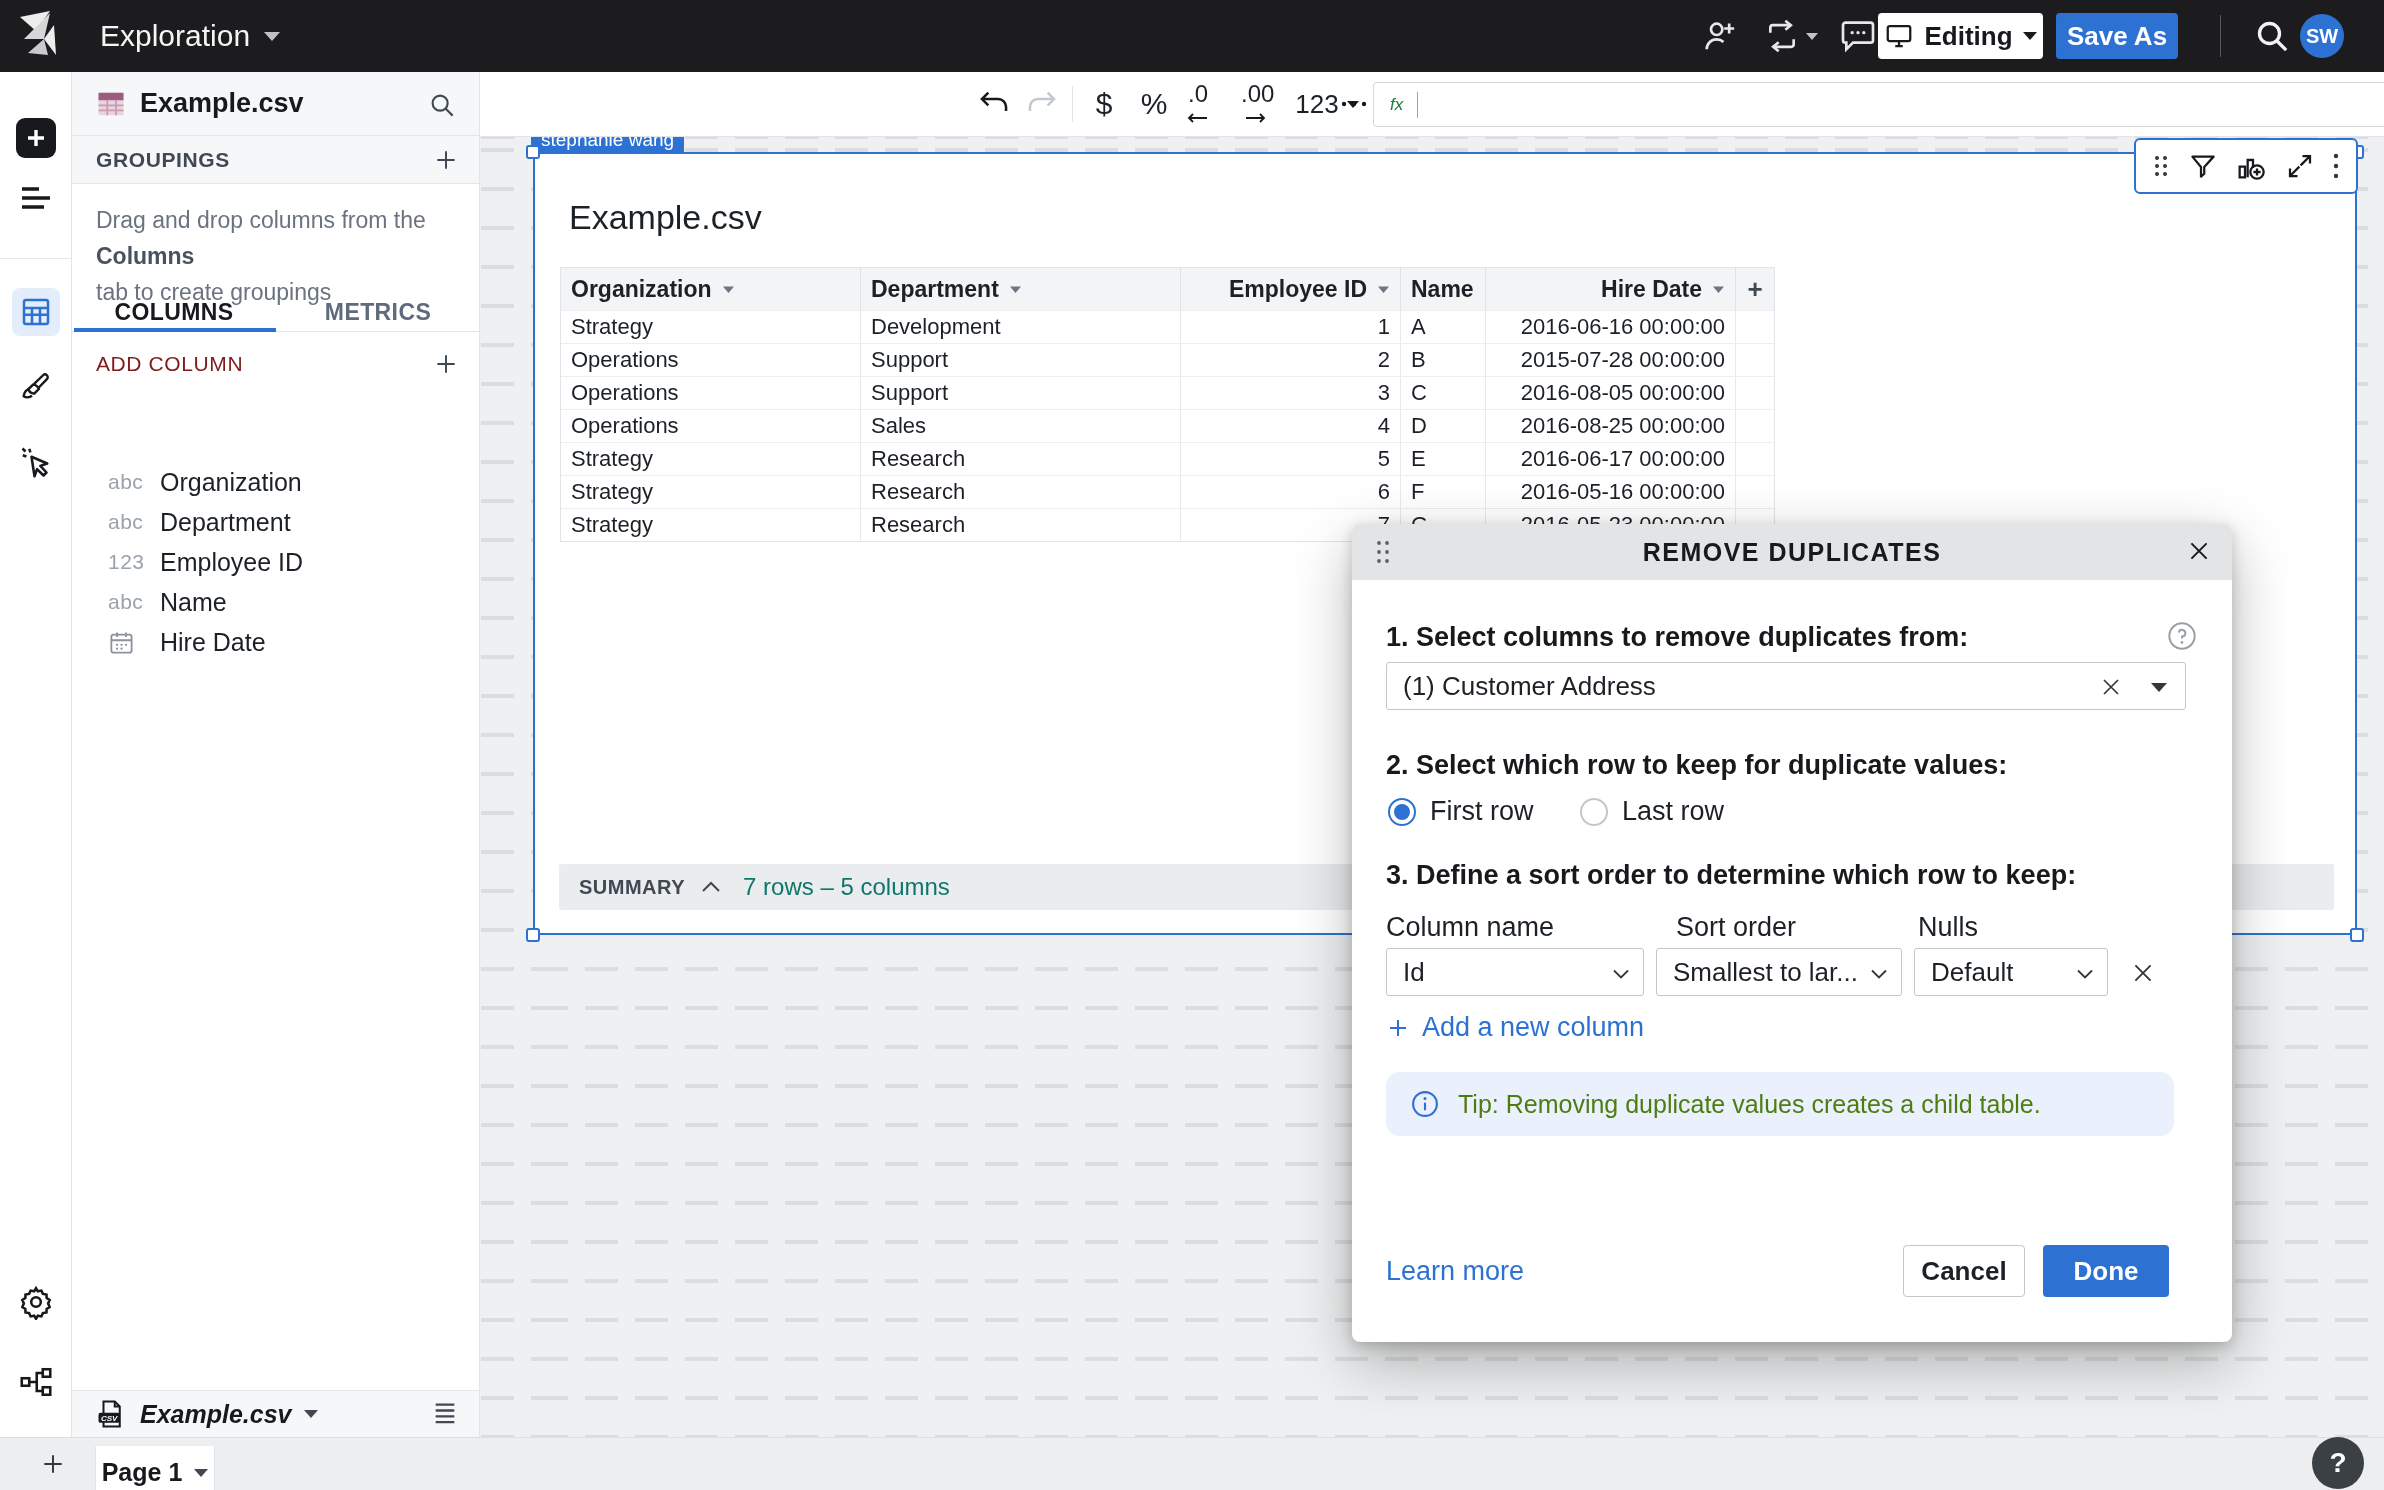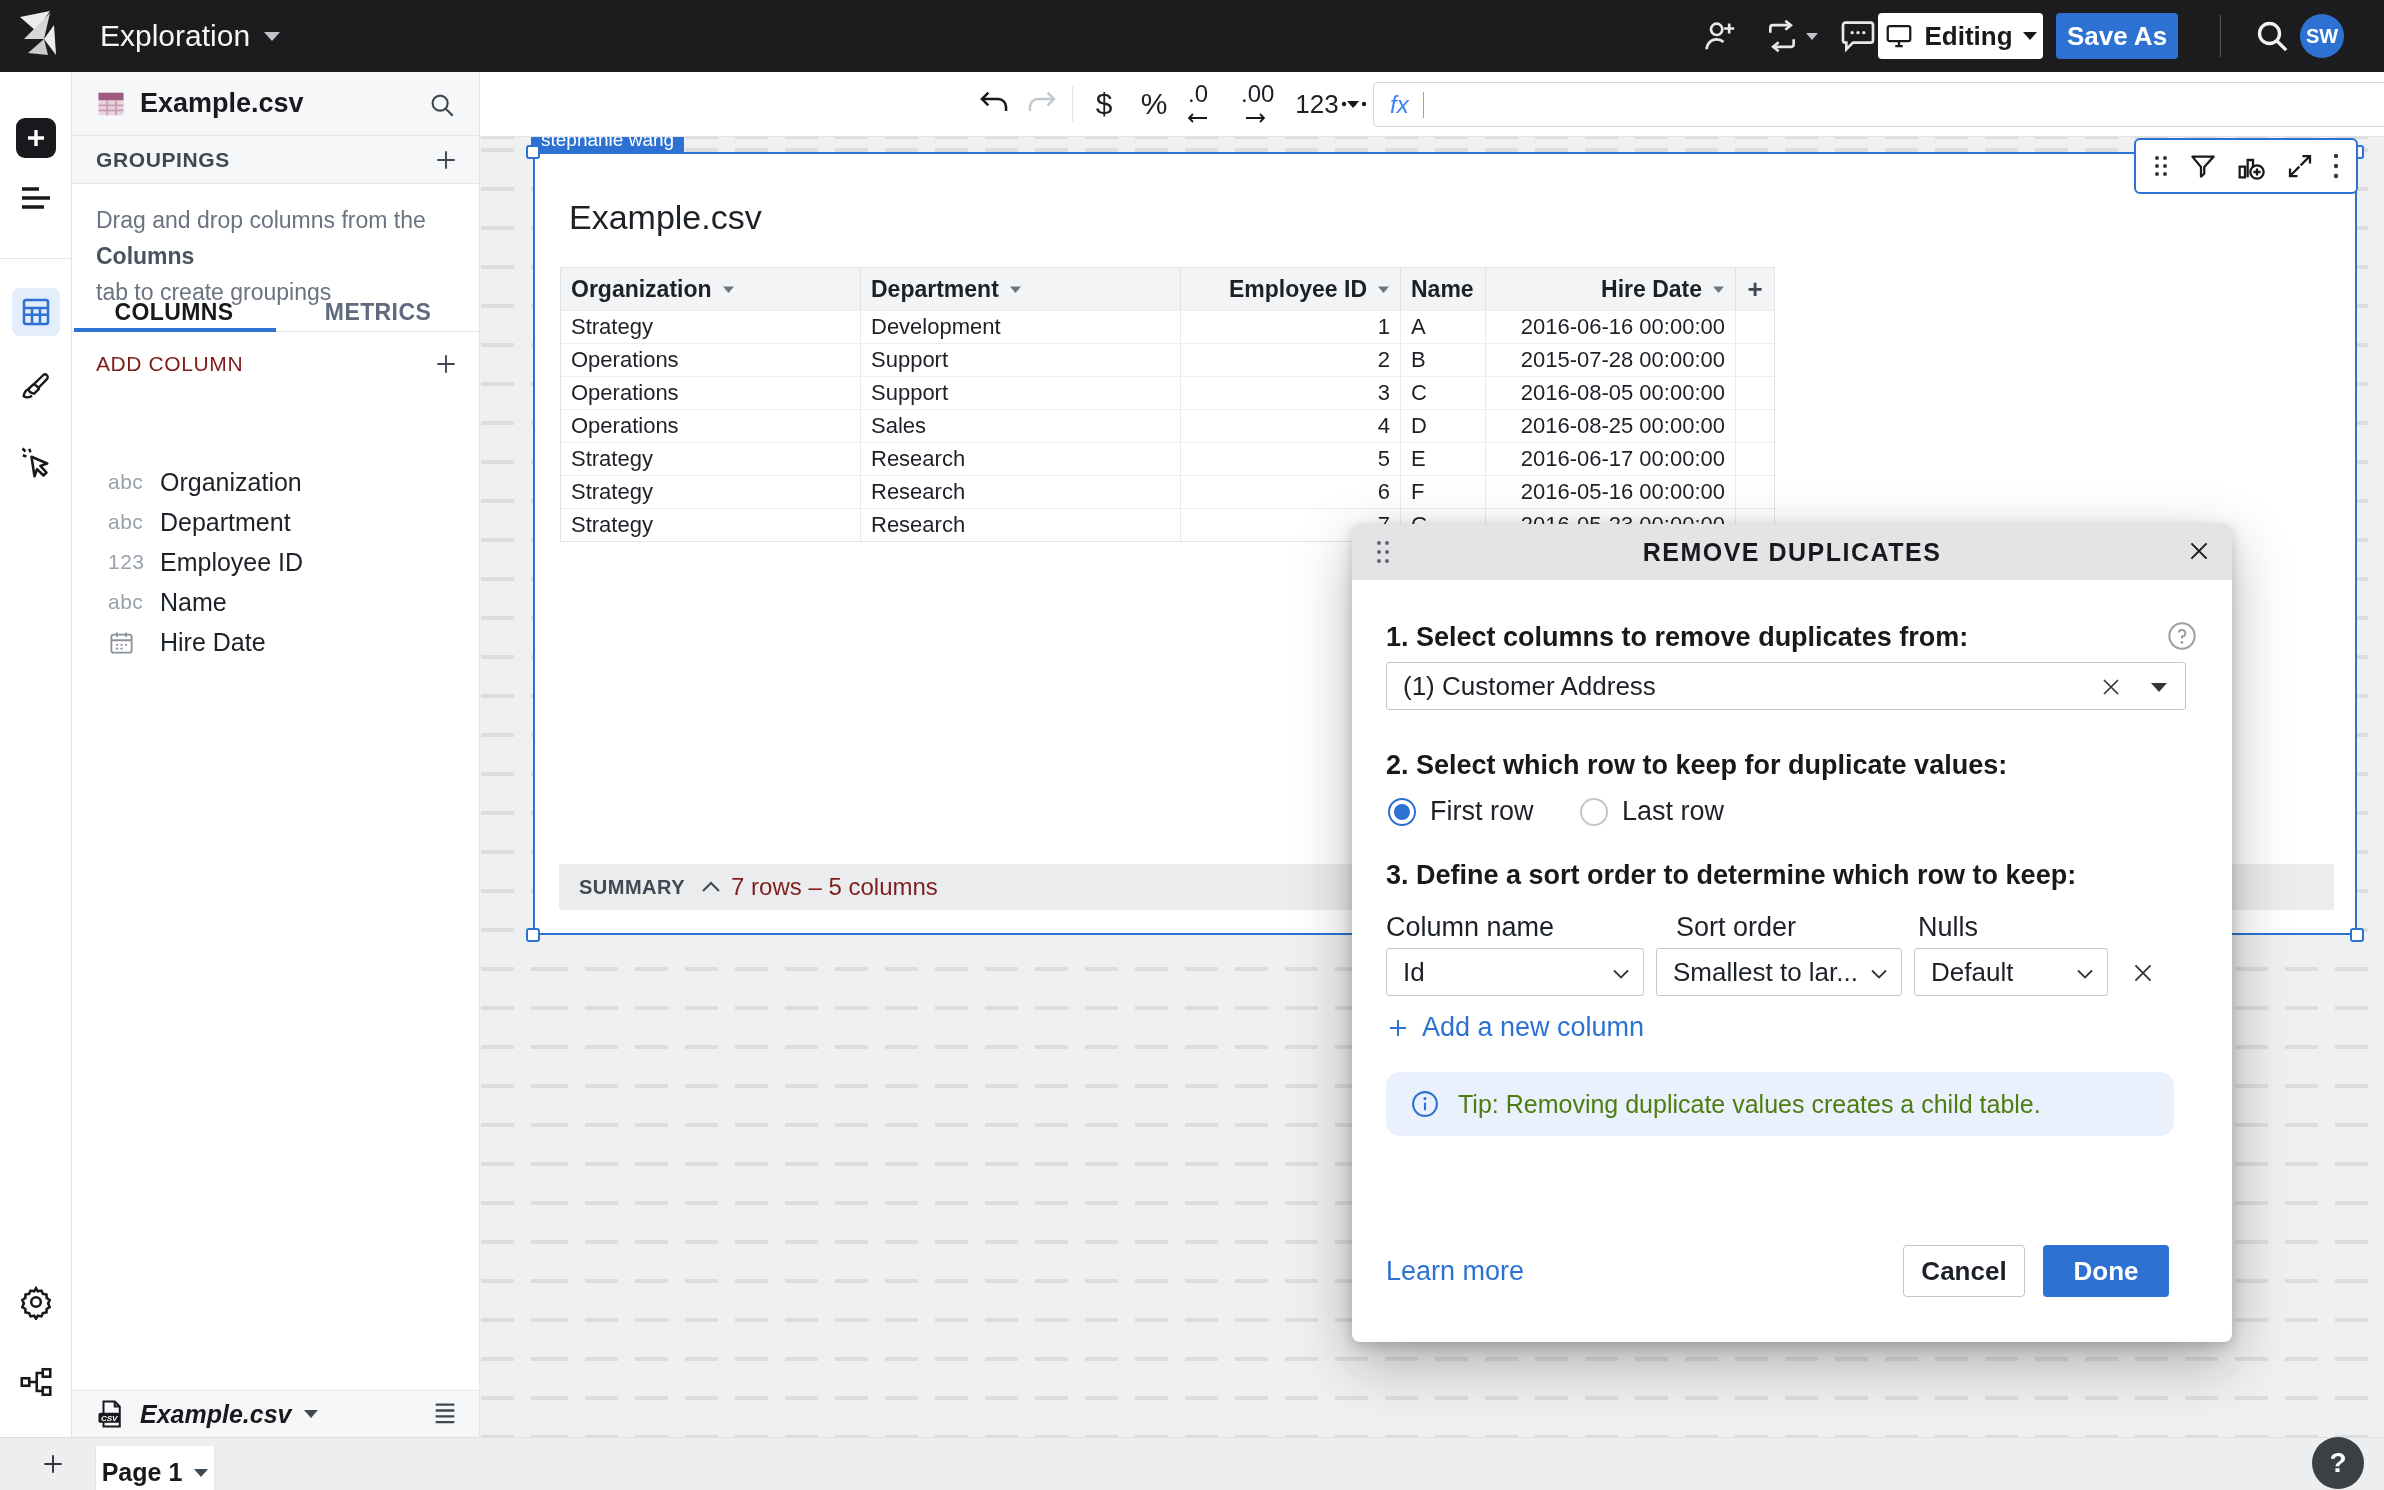--- a/index.html
+++ b/index.html
@@ -53,21 +53,21 @@
 
   
   #fmtbar { position:absolute; left:480px; top:72px; width:1904px; height:65px; background:#fff; border-bottom:1px solid #E1E4E8; z-index:4; }
   .fmt-icon { position:absolute; top:0; height:64px; display:flex; align-items:center; justify-content:center; cursor:pointer; color:#1C2127; }
   .fmt-text { font-size:30px; font-weight:400; }
   #fmt-divider { position:absolute; left:592px; top:14px; width:1px; height:36px; background:#E1E4E8; }
   .dec-wrap { position:relative; width:48px; height:44px; font-size:24px; color:#1C2127; }
   .dec-wrap .num { position:absolute; left:4px; top:-2px; }
   .dec-wrap svg { position:absolute; bottom:2px; }
   #formula-bar { position:absolute; left:893px; top:10px; width:1479px; height:45px; border:1px solid #D3D7DC; border-radius:4px; background:#fff; display:flex; align-items:center; cursor:text; }
-  #fx-label { margin-left:16px; font-size:24px; font-style:italic; color:#3b82f6; }
+  #fx-label { margin-left:16px; font-size:17px; font-style:italic; color:#15803d; }
   #formula-caret { width:1px; height:26px; background:#9AA2AC; margin-left:14px; }
 
   
   #canvas { position:absolute; left:480px; top:137px; width:1904px; height:1300px; background-color:#EFF0F1;
     background-image:
       repeating-linear-gradient(to bottom, rgba(239,240,241,0) 0 4px, #EFF0F1 4px 39px),
       repeating-linear-gradient(to right, #DCDDDF 0 33px, #EFF0F1 33px 50px);
     background-position:55px 11px, 55px 0; }
 
   
@@ -80,21 +80,21 @@
   .g-head { background:#F3F4F6; height:42px; }
   .g-cell { flex:none; display:flex; align-items:center; padding:0 10px; border-right:1px solid #E7E9EC; overflow:hidden; white-space:nowrap; }
   .g-head .g-cell { font-size:23px; font-weight:700; gap:10px; border-right-color:#DFE2E6; cursor:pointer; }
   .g-body .g-row { height:33px; border-top:1px solid #EDEEF0; cursor:default; }
   .g-body .g-cell { font-size:22px; color:#1C2127; }
   .c0 { width:300px; } .c1 { width:320px; } .c2 { width:220px; justify-content:flex-end; } .c3 { width:85px; }
   .c4 { width:250px; justify-content:flex-end; } .cp { width:38px; justify-content:center; border-right:none!important; }
   .g-head .c2 .lbl, .g-head .c4 .lbl { order:0; } 
   #summary-bar { position:absolute; left:24px; top:710px; width:1775px; height:46px; background:#EBECEE; border-radius:2px; display:flex; align-items:center; cursor:pointer; }
   #summary-bar .s-label { margin-left:20px; font-size:20px; font-weight:700; letter-spacing:.5px; color:#404854; }
-  #summary-bar .s-text { margin-left:10px; font-size:24px; color:#7f1d1d; }
+  #summary-bar .s-text { margin-left:22px; font-size:24px; color:#0f766e; }
 
   
   #widget-toolbar { position:absolute; left:2134px; top:138px; width:224px; height:56px; background:#fff; border:2px solid #2D72D2; border-radius:6px; display:flex; align-items:center; justify-content:space-between; padding:0 16px; z-index:4; }
   #widget-toolbar > span { display:flex; cursor:pointer; }
 
   
   #modal { position:absolute; left:1352px; top:524px; width:880px; height:818px; background:#fff; border-radius:8px; box-shadow:0 20px 60px rgba(0,0,0,.28), 0 4px 14px rgba(0,0,0,.18); z-index:6; }
   #modal-header { position:absolute; left:0; top:0; width:100%; height:56px; background:#E3E4E5; border-radius:8px 8px 0 0; display:flex; align-items:center; justify-content:center; }
   #modal-title { font-size:25px; font-weight:700; letter-spacing:1.5px; color:#17191C; }
   #modal-drag { position:absolute; left:22px; top:14px; cursor:grab; }

